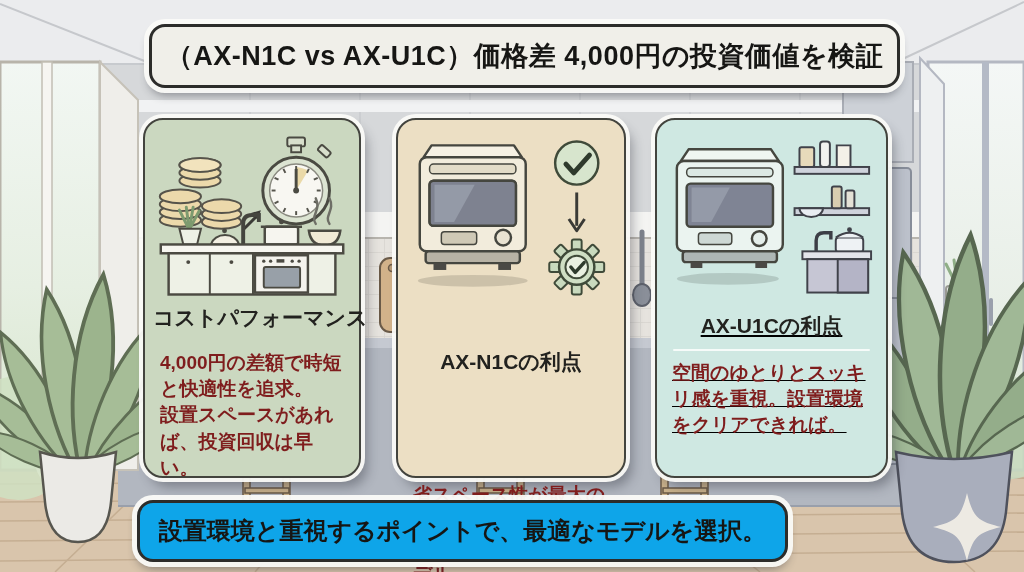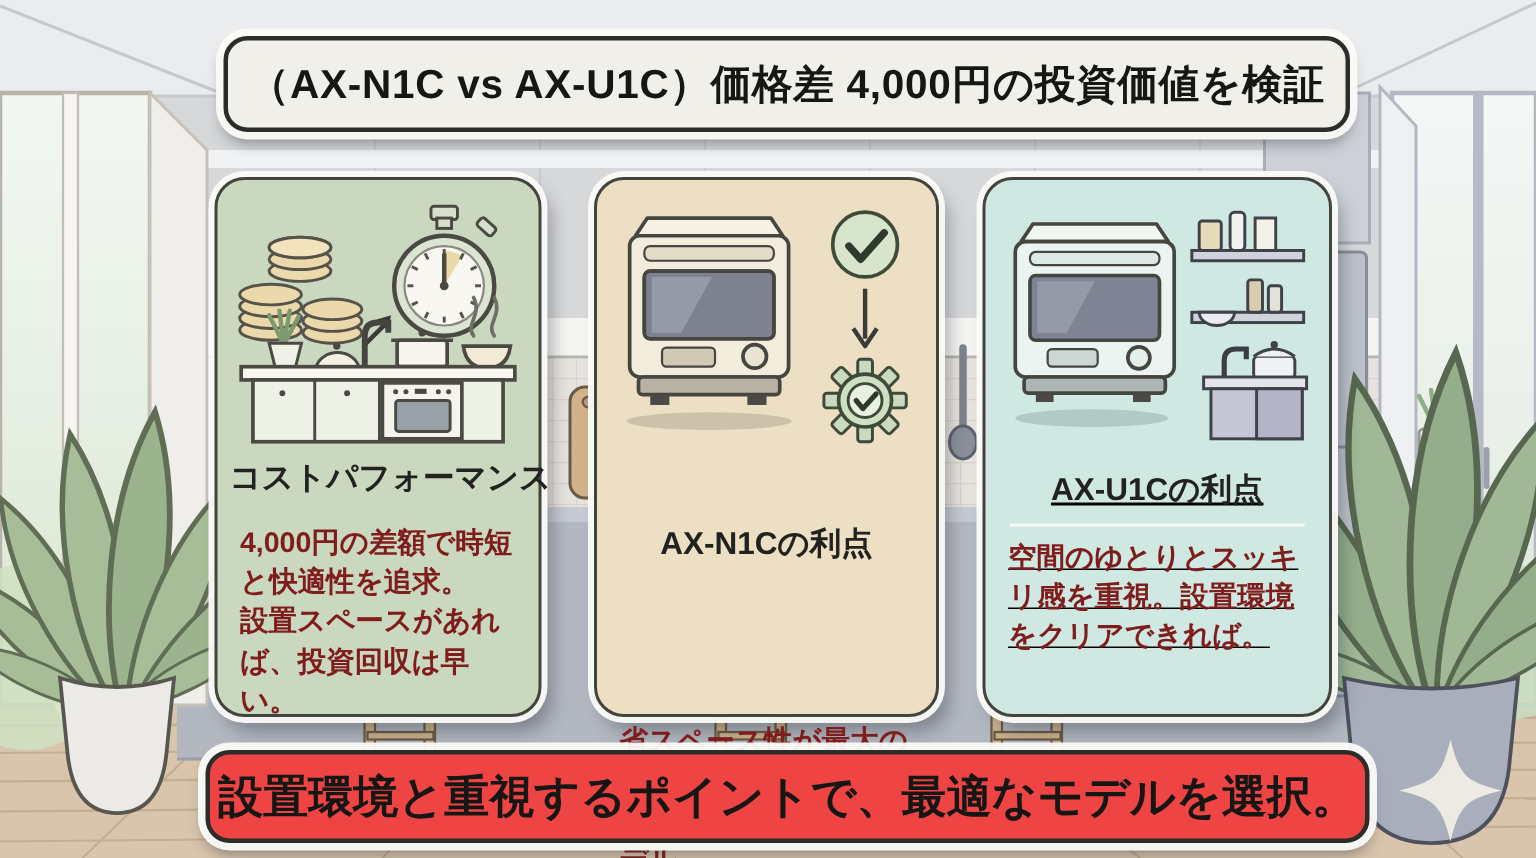--- a/index.html
+++ b/index.html
@@ -5,21 +5,21 @@
   html,body{margin:0;padding:0;background:#222;}
   .stage{position:relative;width:1024px;height:572px;overflow:hidden;
     font-family:"Liberation Sans","DejaVu Sans",sans-serif;background:#d6d8da;}
   .bg{position:absolute;left:0;top:0;width:1024px;height:572px;display:block;}
 
   .banner{position:absolute;display:flex;align-items:center;justify-content:center;
     border:3px solid #2c2c2a;border-radius:16px;box-sizing:border-box;
     box-shadow:0 0 0 5px rgba(251,251,248,.95), 0 7px 10px rgba(40,42,50,.45);
     font-weight:800;color:#161614;text-align:center;white-space:nowrap;overflow:hidden;}
   .banner.title{left:149px;top:24px;width:751px;height:64px;background:#f0efe9;font-size:27px;letter-spacing:.5px;}
-  .banner.footer{left:137px;top:500px;width:776px;height:62px;background:#ef4444;font-size:30px;}
+  .banner.footer{left:137px;top:500px;width:651px;height:62px;background:#0ea5e9;font-size:24px;}
 
   .card{position:absolute;top:118px;height:360px;border:2px solid #43443e;border-radius:20px;
     box-sizing:border-box;box-shadow:0 0 0 4px rgba(251,251,248,.95), 6px 9px 12px rgba(40,42,52,.38);
     display:flex;flex-direction:column;}
   .card.c1{left:143px;width:218px;background:#cbd8c0;}
   .card.c2{left:396px;width:230px;background:#ecdfc4;gap:44px;}
   .card.c3{left:655px;width:233px;background:#cfe8e2;text-decoration:underline;}
   .card .illus{height:178px;display:flex;align-items:flex-start;justify-content:center;padding-top:12px;}
   .card h2{margin:2px 8px 0;font-size:21px;font-weight:800;color:#22221f;text-align:center;white-space:nowrap;}
   .card .divider{height:2px;background:rgba(255,255,255,.8);margin:9px 16px;border-radius:1px;}

